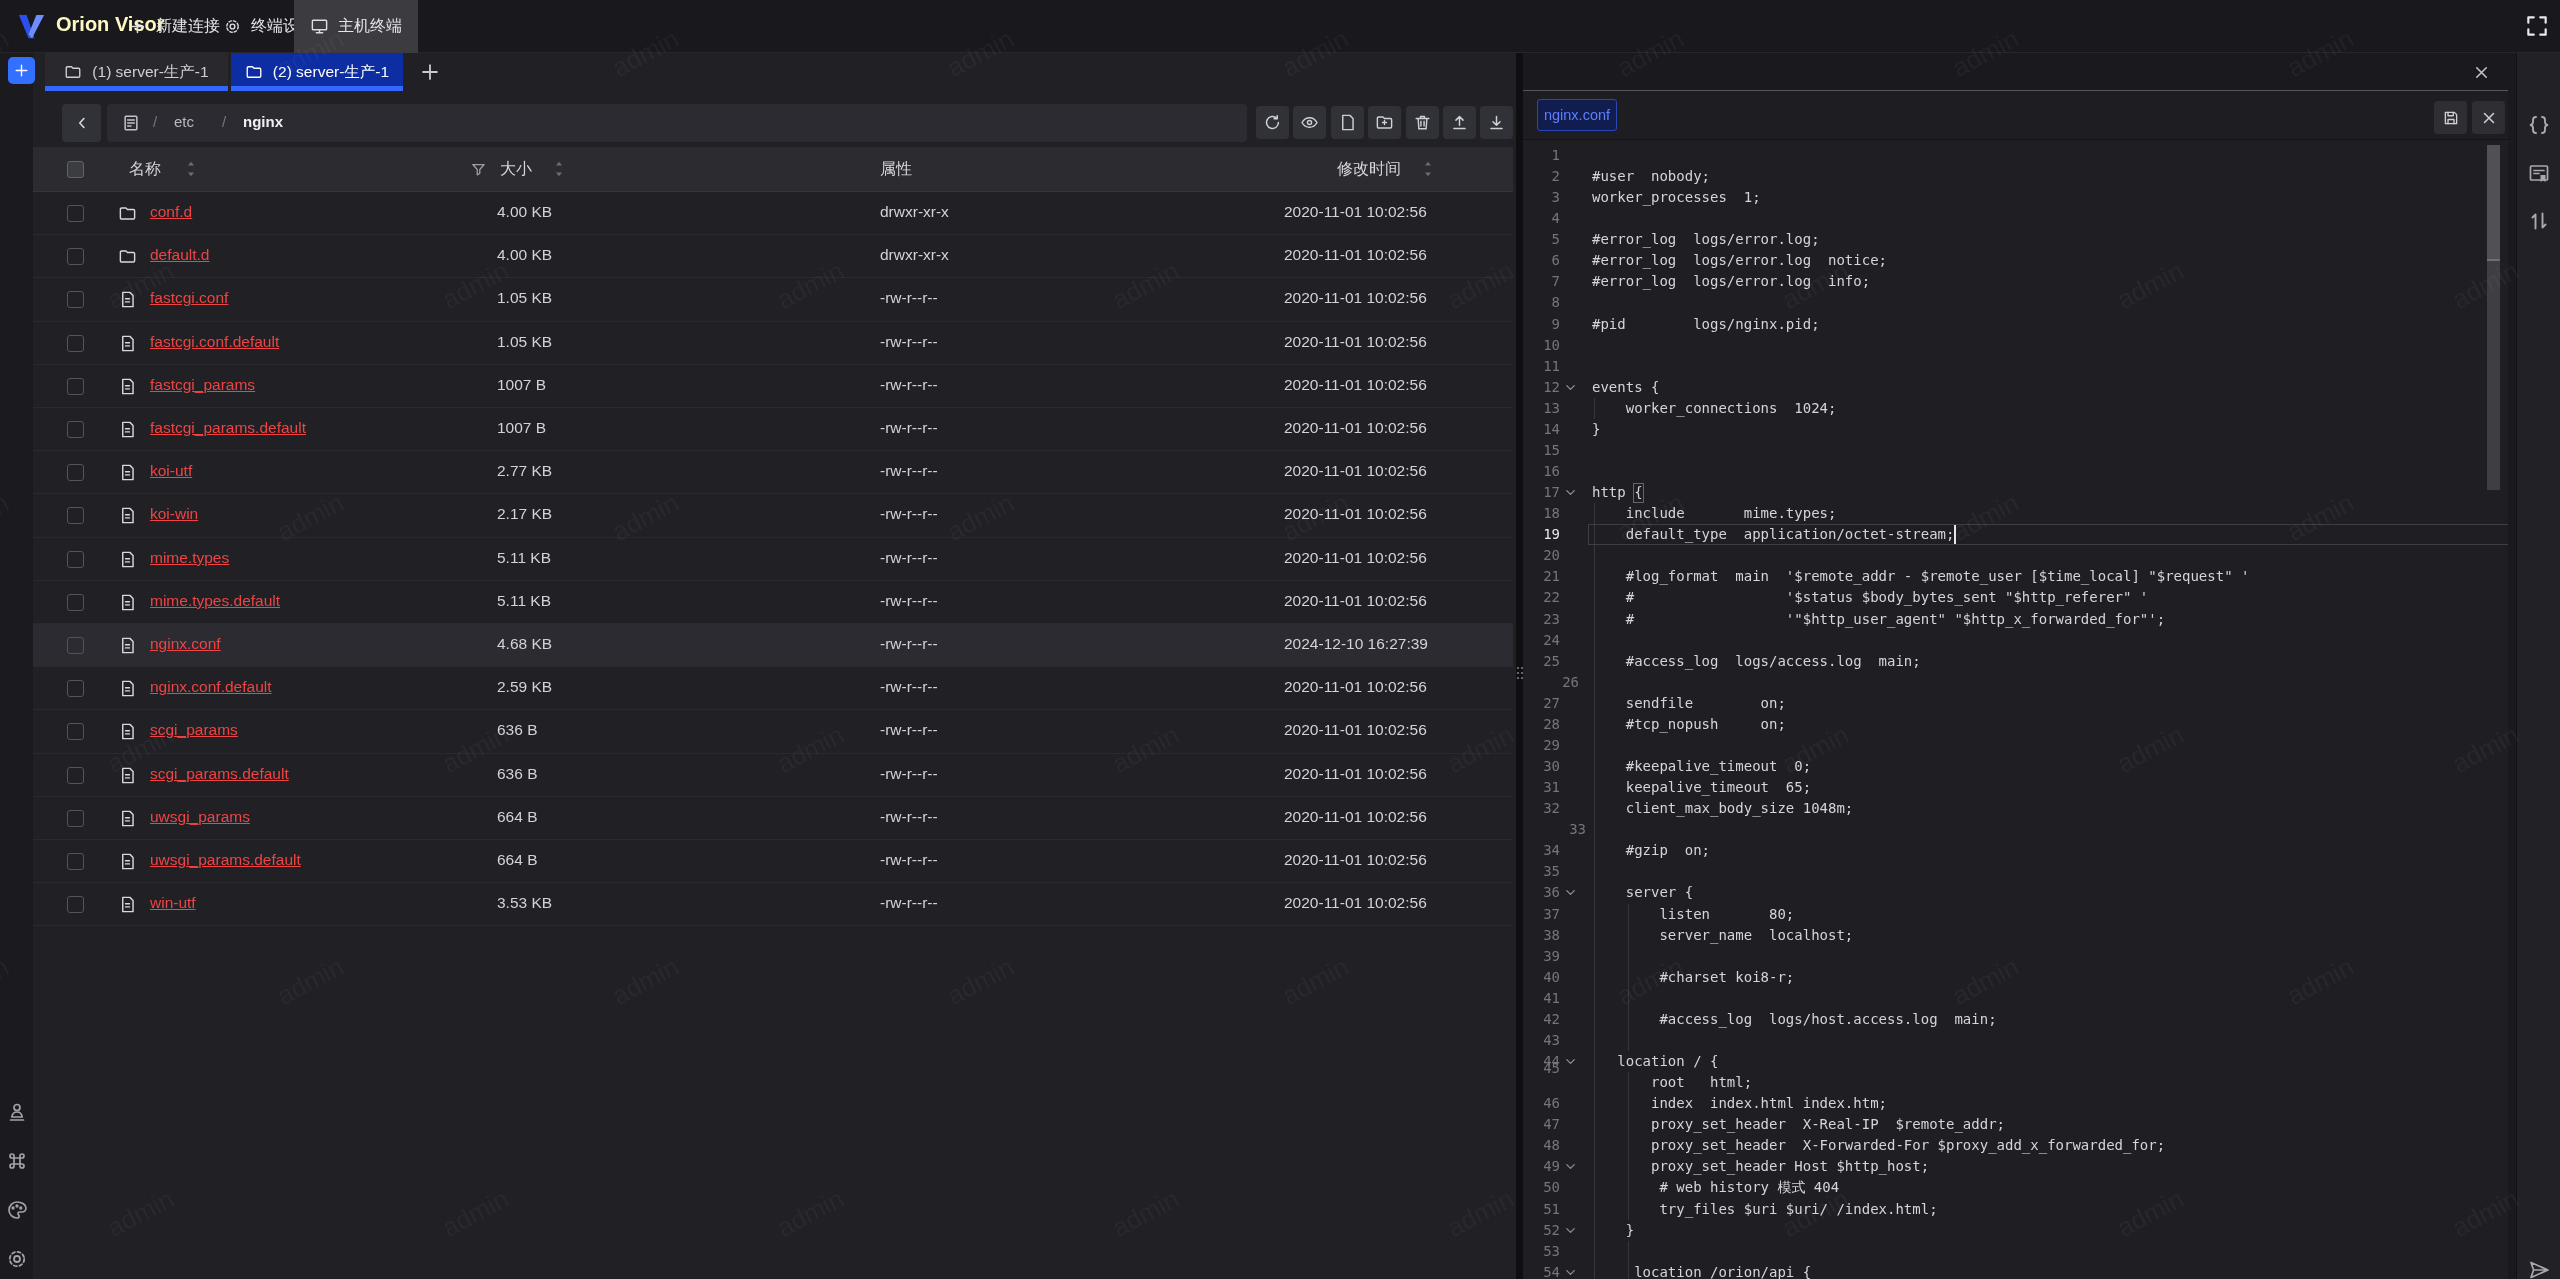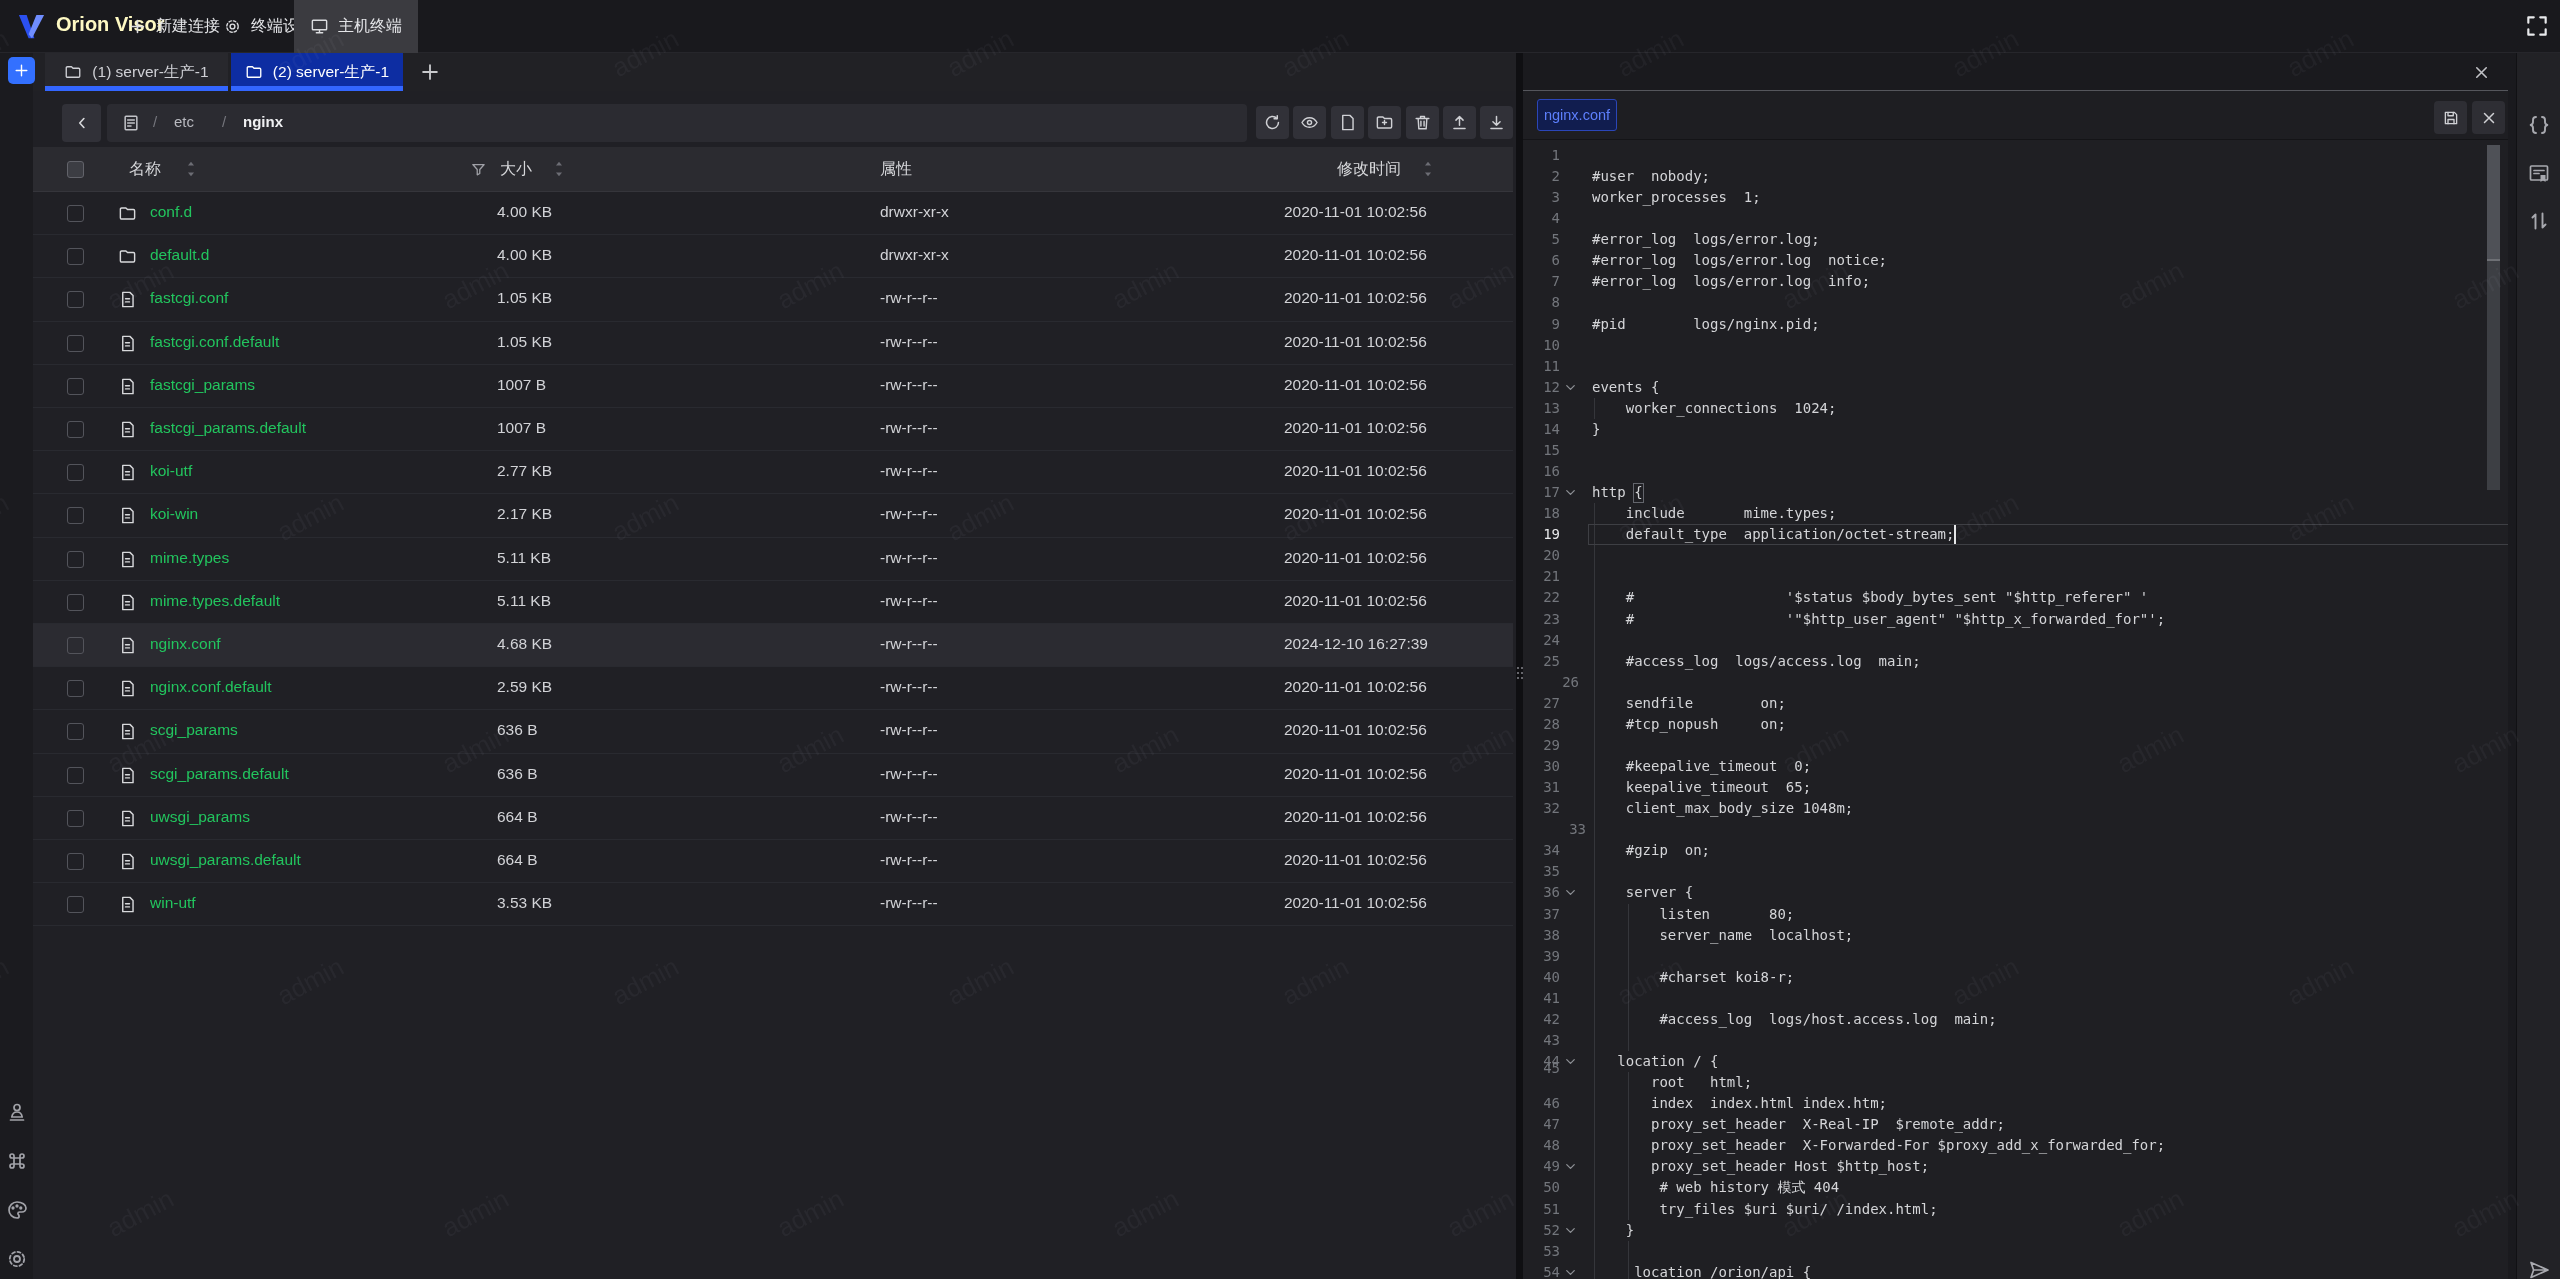--- a/index.html
+++ b/index.html
@@ -58,21 +58,21 @@
   .thead .hlabel{position:absolute;top:12px;}
   .cb{position:absolute;width:17px;height:17px;border-radius:3px;box-sizing:border-box;}
   .cb.hd{background:#3c3d43;border:1px solid #62636a;}
   .cb.rw{background:transparent;border:1px solid #53545b;}
   .sortc{position:absolute;width:14px;height:18px;color:#6c6d74;}
   .funnel{position:absolute;width:17px;height:17px;color:#9fa0a6;}
   .trow{position:absolute;left:33px;width:1480px;height:43.2px;border-bottom:1px solid #292a30;
         box-sizing:border-box;font-size:15.5px;color:#d2d3d7;}
   .trow.hl{background:#2b2b31;}
   .trow .fic{position:absolute;left:85px;top:12px;width:19px;height:19px;color:#d8d9dc;}
-  .trow .nm{position:absolute;left:117px;top:11px;color:#22c55e;}
+  .trow .nm{position:absolute;left:117px;top:11px;color:#ef4444;text-decoration:underline;}
   .trow .sz{position:absolute;left:464px;top:11px;}
   .trow .at{position:absolute;left:847px;top:11px;}
   .trow .mt{position:absolute;left:1251px;top:11px;}
 
   
   .vdiv{position:absolute;left:1516px;top:53px;width:7px;height:1226px;background:#0f0f12;}
   .grip{position:absolute;left:1516.5px;top:660px;width:7px;height:26px;display:flex;flex-wrap:wrap;
         gap:2.5px;align-content:center;justify-content:center;}
   .grip i{width:2.2px;height:2.2px;background:#84858b;border-radius:50%;}
 
@@ -639,20 +639,21 @@
         </svg>
       </span>
       <div class="cline" style="top: 342.12px;">http {</div>
       <div class="ln" style="top: 363.19px;">18</div>
       <div class="cline" style="top: 363.19px;">    include       mime.types;</div>
       <div class="ln cur" style="top: 384.26px;">19</div>
       <div class="cline" style="top: 384.26px;">    default_type  application/octet-stream;</div>
       <div class="ln" style="top: 405.33px;">20</div>
       <div class="cline" style="top: 405.33px;"></div>
       <div class="ln" style="top: 426.4px;">21</div>
+      <div class="cline" style="top: 426.4px;">    #log_format  main  '$remote_addr - $remote_user [$time_local] "$request" '</div>
       <div class="ln" style="top: 447.47px;">22</div>
       <div class="cline" style="top: 447.47px;">    #                  '$status $body_bytes_sent "$http_referer" '</div>
       <div class="ln" style="top: 468.54px;">23</div>
       <div class="cline" style="top: 468.54px;">    #                  '"$http_user_agent" "$http_x_forwarded_for"';</div>
       <div class="ln" style="top: 489.61px;">24</div>
       <div class="cline" style="top: 489.61px;"></div>
       <div class="ln" style="top: 510.68px;">25</div>
       <div class="cline" style="top: 510.68px;">    #access_log  logs/access.log  main;</div>
       <div class="ln" style="top: 531.75px; margin-left: 19px;">26</div>
       <div class="cline" style="top: 531.75px;"></div>

